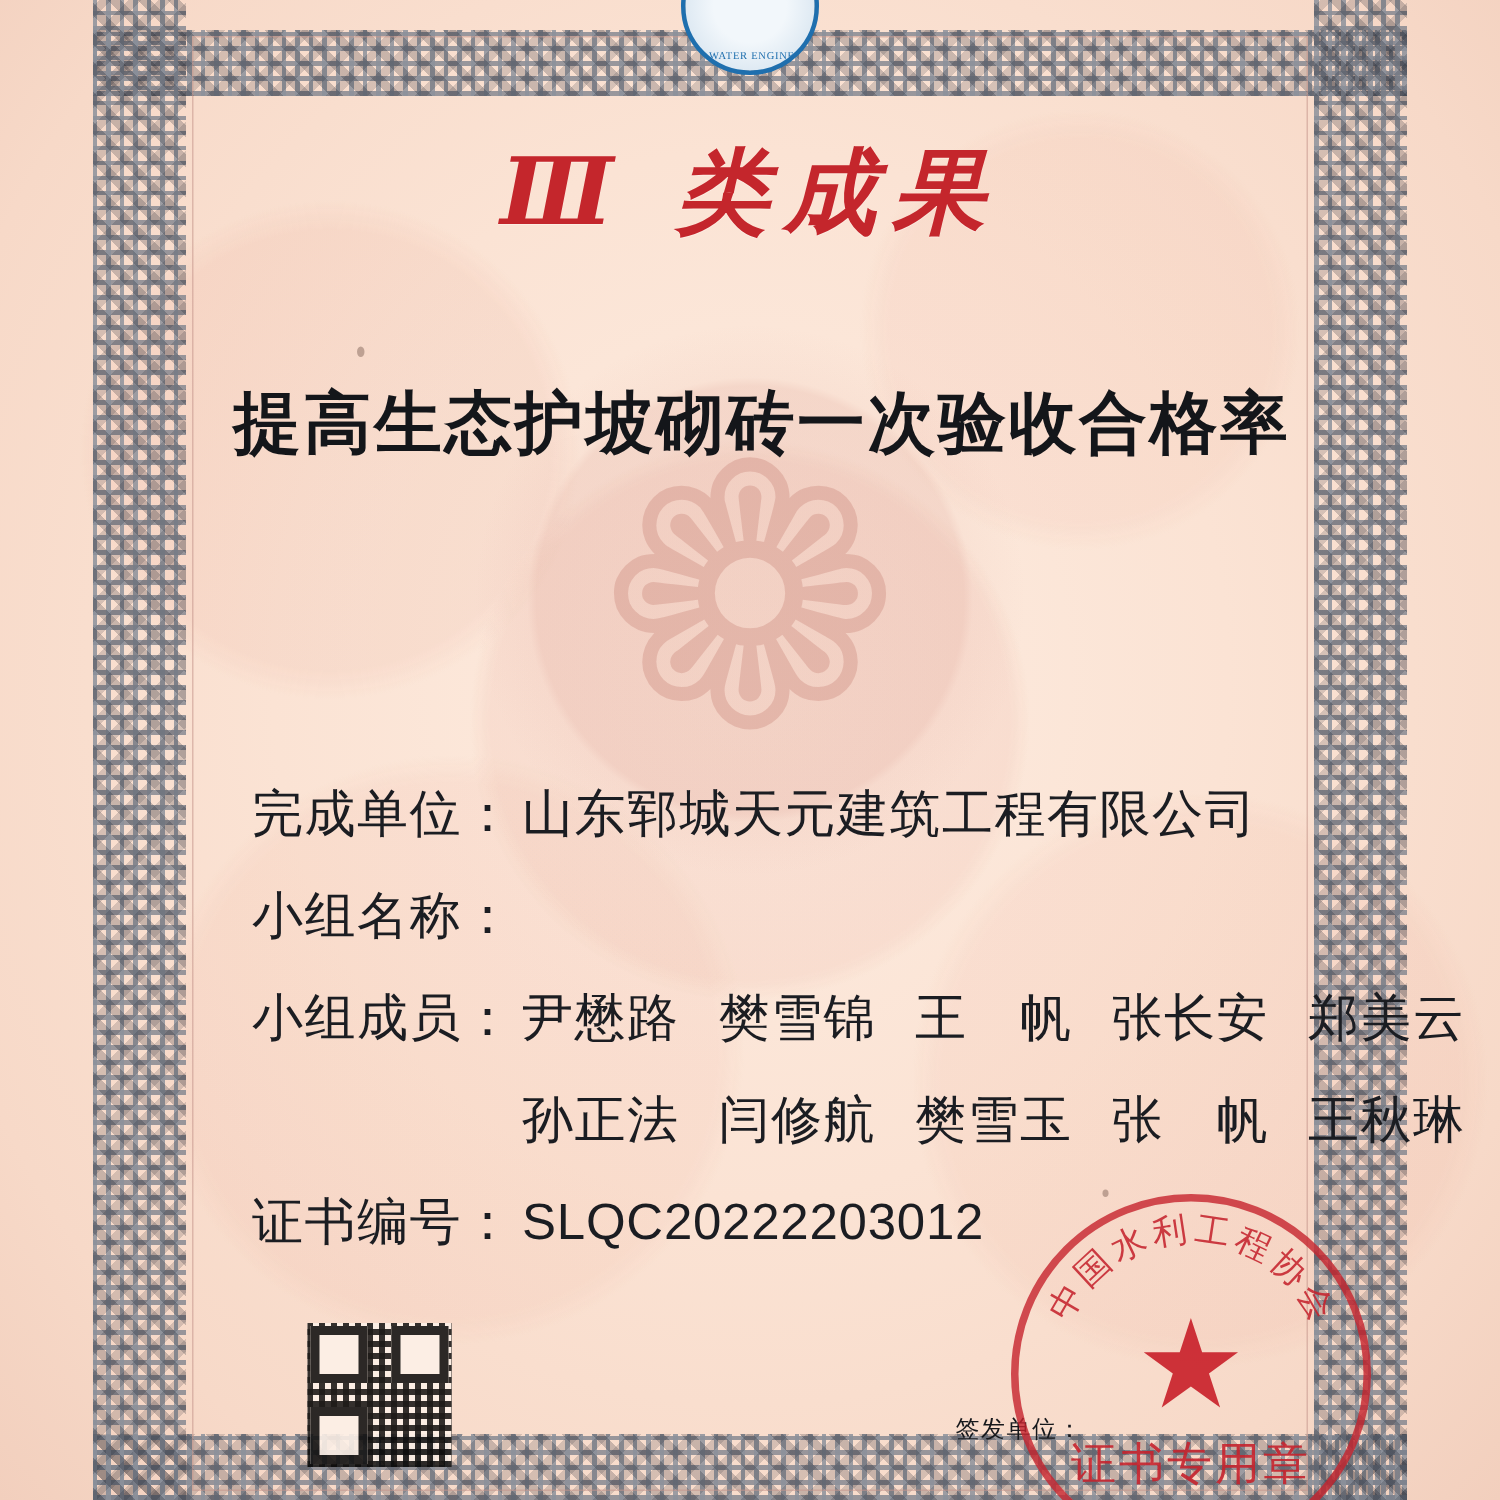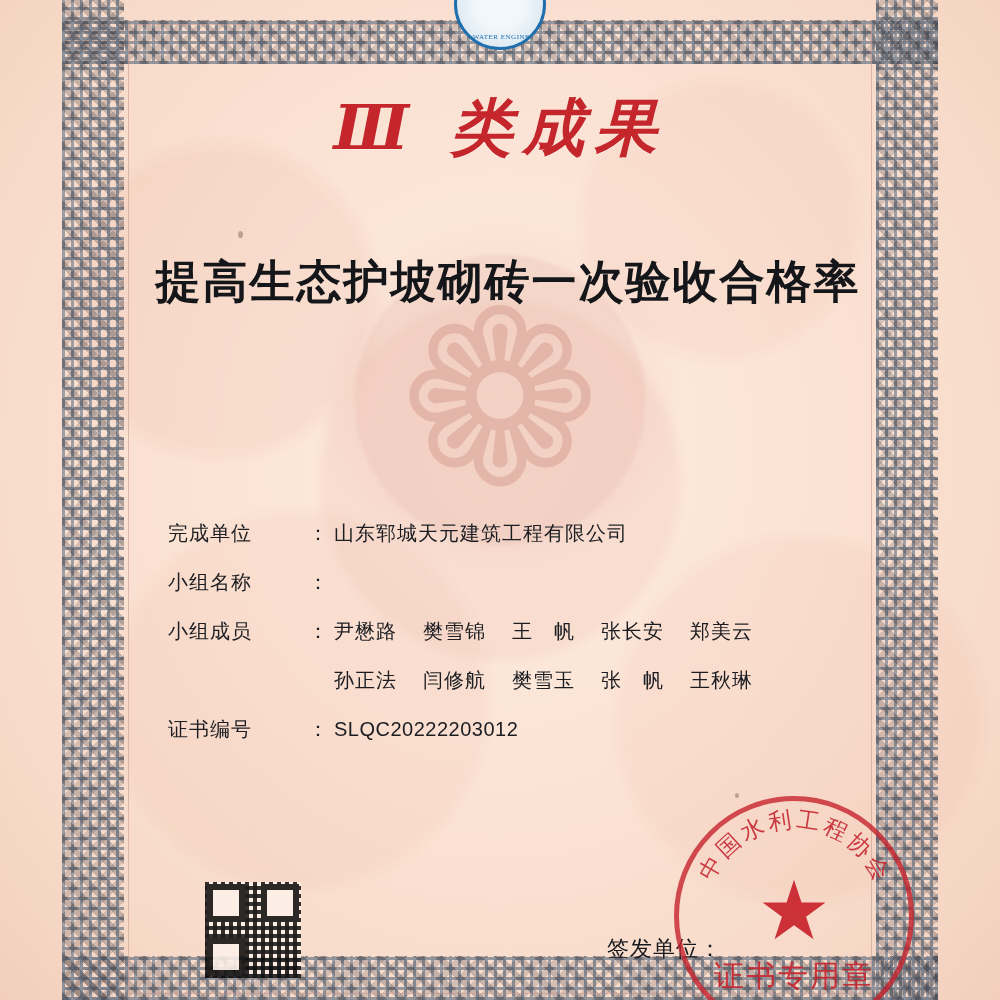--- a/index.html
+++ b/index.html
@@ -161,21 +161,21 @@
     font-family: "Liberation Sans", sans-serif;
   }
 
   
   #details {
     position: absolute;
     left: 168px;
     top: 520px;
     right: 150px;
     color: #1b1d22;
-    font-size: 20px;
+    font-size: 34px;
     font-family: "Liberation Sans", sans-serif;
   }
   .detail-row {
     display: flex;
     align-items: baseline;
     margin-bottom: 22px;
   }
   .detail-label {
     width: 140px;
     flex: none;
@@ -220,21 +220,21 @@
     width: 26px; height: 26px;
     border: 6px solid #101010;
     background: #fdf1e8;
   }
 
   
   #issuer-label {
     position: absolute;
     right: 278px;
     bottom: 36px;
-    font-size: 22px;
+    font-size: 16px;
     color: #16181c;
     letter-spacing: 1px;
   }
 
   #seal {
     position: absolute;
     right: 86px;
     bottom: -36px;
     width: 240px;
     height: 240px;

